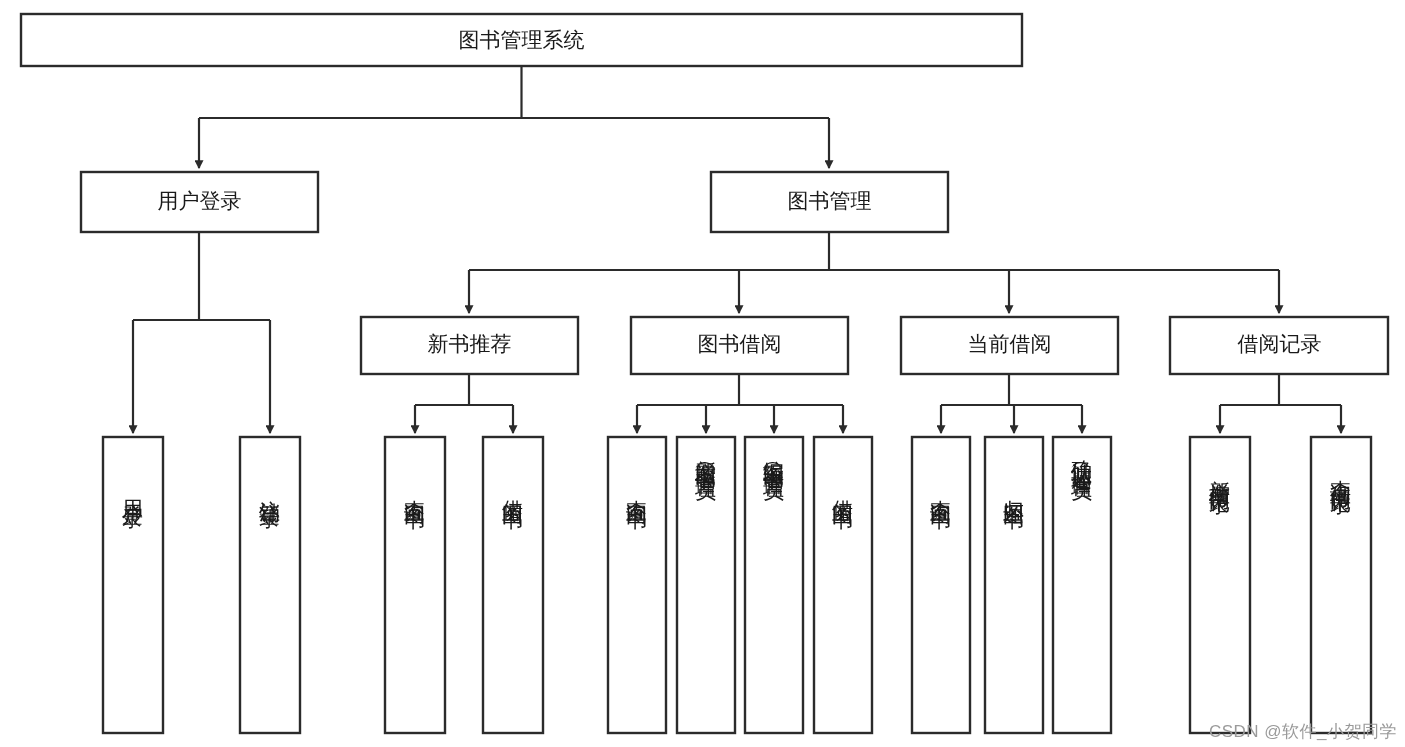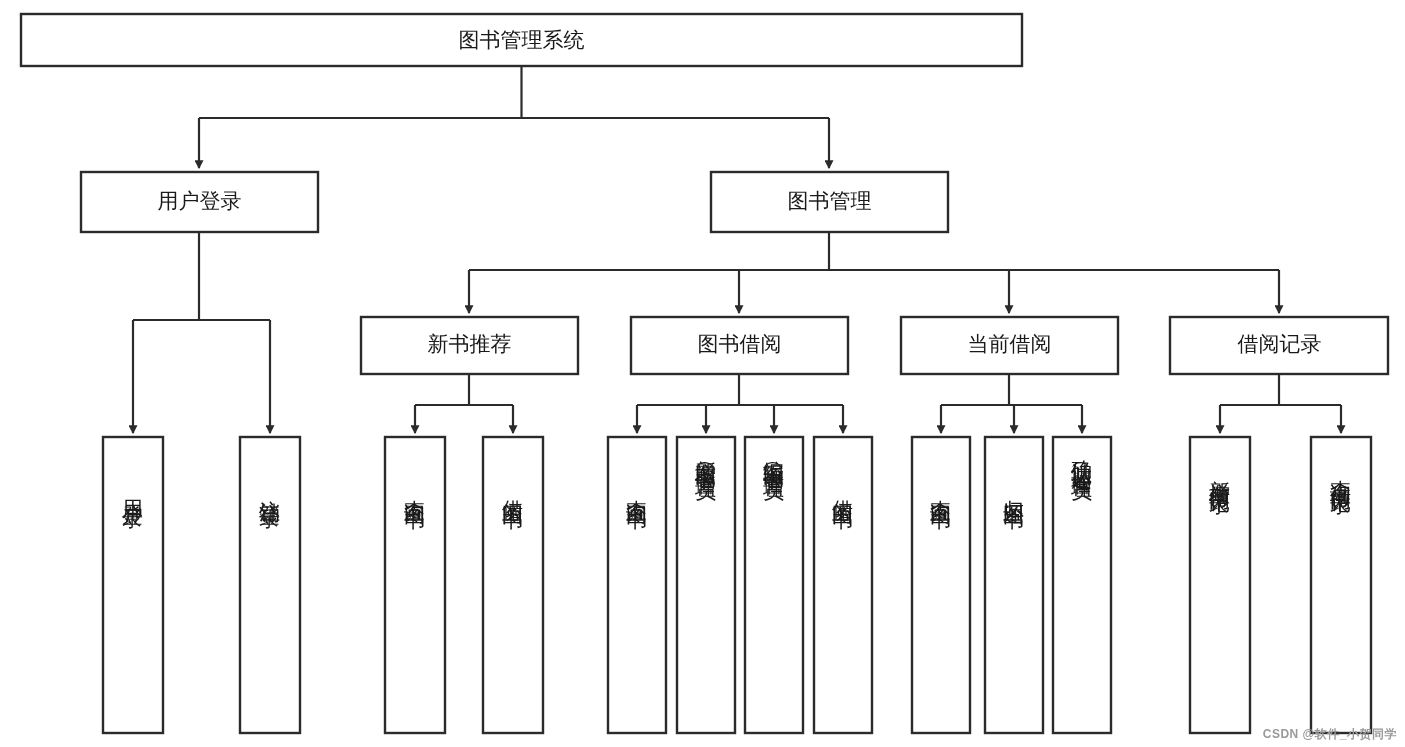--- a/index.html
+++ b/index.html
@@ -69,26 +69,25 @@
   }
   .vnode {
     position: absolute;
     box-sizing: border-box;
   }
   #watermark {
     position: absolute;
     right: 8px;
     bottom: 4px;
     font-family: "Liberation Sans", "DejaVu Sans", sans-serif;
-    font-size: 12px;
+    font-size: 17px;
     color: #9a9a9a;
     letter-spacing: 0.5px;
     white-space: nowrap;
     user-select: none;
-    font-weight: bold;
   }
 </style>
 </head>
 <body>
 
 <div id="diagram-root">
 
   <svg id="diagram-svg" viewBox="0 0 1405 747">
     <defs>
       <marker id="arrow" viewBox="0 0 12 12" refX="10.5" refY="6" markerWidth="9" markerHeight="9" orient="auto-start-reverse" markerUnits="userSpaceOnUse">

